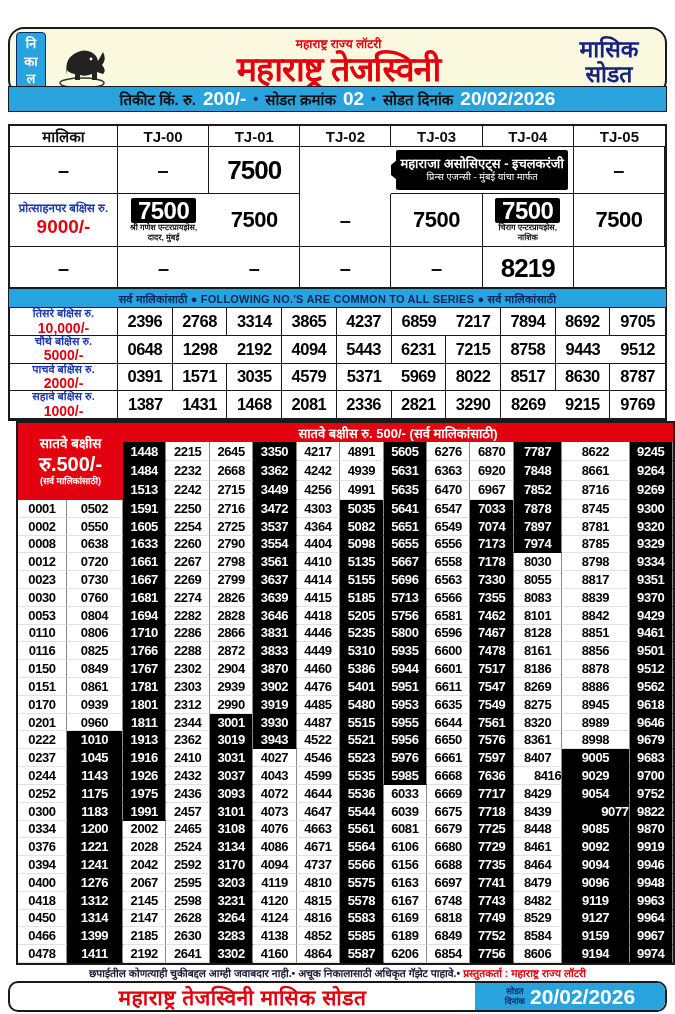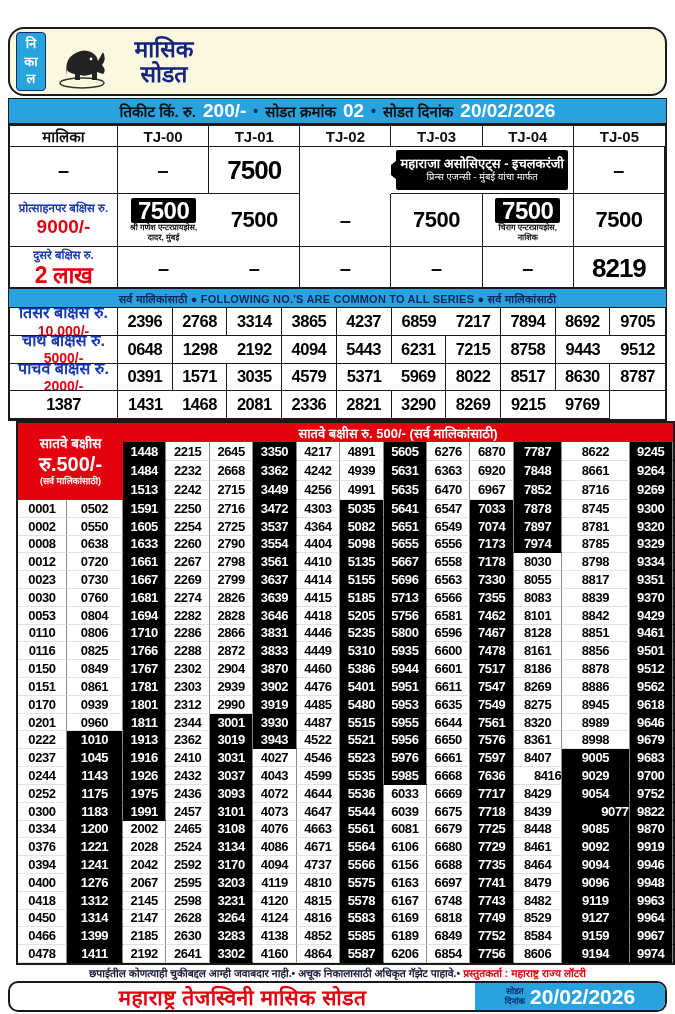--- a/index.html
+++ b/index.html
@@ -13,21 +13,21 @@
   .nikal { width:30px; height:59px; background:#29a3dd; border:1px solid #0d2b6b; border-radius:4px;
     color:#fff; font-weight:bold; font-size:13px; display:flex; flex-direction:column;
     align-items:center; justify-content:center; line-height:1.35; margin-left:2px; }
   .logo { width:56px; height:60px; margin:0 6px 0 8px; display:flex; align-items:center; justify-content:center; }
   .title-wrap { flex:1; text-align:center; line-height:1; }
   .org-line { color:#e3000f; font-weight:bold; font-size:12px; margin-bottom:2px; }
   .main-title { color:#e3000f; font-weight:bold; font-size:34px; letter-spacing:-1px; }
   .scheme { width:96px; text-align:center; color:#15247e; font-weight:bold; font-size:23px; line-height:1.08; }
 
   
-  .info-bar { position:absolute; left:8px; top:98px; width:659px; height:26px; background:#29a3dd;
+  .info-bar { position:absolute; left:8px; top:86px; width:659px; height:26px; background:#29a3dd;
     border:1px solid #1a1a1a; display:flex; align-items:center; justify-content:center; gap:7px;
     font-weight:bold; white-space:nowrap; }
   .info-bar .lbl { color:#101010; font-size:15px; }
   .info-bar .val { color:#fff; font-size:19px; letter-spacing:0; }
   .info-bar .dot { color:#0d2b6b; font-size:14px; }
 
   
   .series-table { position:absolute; left:8px; top:124px; width:659px; height:165px;
     display:grid; grid-template-columns:108px repeat(6,1fr); grid-template-rows:21px 47px 53px 44px;
     border:2px solid #1a1a1a; background:#fff; }
@@ -58,21 +58,21 @@
   .common-bar { position:absolute; left:8px; top:289px; width:659px; height:19px; background:#29a3dd;
     border:1px solid #1a1a1a; border-top:none; display:flex; align-items:center; justify-content:center;
     color:#07275e; font-weight:bold; font-size:11px; letter-spacing:0.2px; }
 
   
   .common-table { position:absolute; left:8px; top:308px; width:659px; height:113px;
     display:grid; grid-template-columns:108px repeat(10,1fr); grid-template-rows:repeat(4,1fr);
     border:2px solid #1a1a1a; border-top:none; background:#fff; }
   .common-table .cell:nth-child(11n) { border-right:none; }
   .cnum { font-weight:bold; font-size:16.5px; color:#000; letter-spacing:-0.5px; }
-  .clabel .l1 { font-size:16px; }
+  .clabel .l1 { font-size:11px; }
   .clabel .l2 { font-size:14px; }
 
   
   .seventh { position:absolute; left:16px; top:421px; width:659px; height:544px;
     display:grid; grid-template-columns:49px 56px repeat(12,1fr);
     grid-template-rows:19px repeat(3,19.3px) repeat(26,1fr);
     border:2px solid #1a1a1a; background:#fff; }
   .red-bar { grid-column:3/15; grid-row:1; background:#e3000f; color:#fff; font-weight:bold; font-size:13px;
     display:flex; align-items:center; justify-content:center; }
   .red-label { grid-column:1/3; grid-row:1/5; background:#e3000f; color:#fff; text-align:center;
@@ -108,20 +108,24 @@
       <span>का</span>
       <span>ल</span>
     </div>
     <div class="logo">
       <svg width="54" height="58" viewBox="0 0 54 58" aria-hidden="true">
         <ellipse cx="27" cy="50" rx="22" ry="5" fill="none" stroke="#333" stroke-width="1.5"></ellipse>
         <path d="M12 42 q-3 -15 7 -21 q9 -6 17 -2 q6 3 7 9 l5 -9 q4 7 -1 13 q5 6 1 9 l-6 -2 v8 h-5 v-6 q-7 3 -12 1 v5 h-5 v-6 q-6 -1 -8 -4 z" fill="#222"></path>
         <circle cx="36" cy="26" r="1.4" fill="#fff"></circle>
       </svg>
     </div>
+    <div class="title-wrap">
+      <div class="org-line">महाराष्ट्र राज्य लॉटरी</div>
+      <div class="main-title">महाराष्ट्र तेजस्विनी</div>
+    </div>
     <div class="scheme">
       <div>मासिक</div>
       <div>सोडत</div>
     </div>
   </div>
 
   <div class="info-bar">
     <span class="lbl">तिकीट किं. रु.</span>
     <span class="val">200/-</span>
     <span class="dot">•</span>
@@ -173,24 +177,20 @@
     </div>
     <div class="cell inc-cell">
       <span class="inc-val inc-black">7500</span>
       <span class="seller">चिराग एन्टरप्रायझेस,</span>
       <span class="seller">नाशिक</span>
     </div>
     <div class="cell inc-cell">
       <span class="inc-val">7500</span>
     </div>
 
-    <div class="cell plabel">
-      <span class="l1">दुसरे बक्षिस रु.</span>
-      <span class="l2 amt-big">2 लाख</span>
-    </div>
     <div class="cell dash">–</div>
     <div class="cell dash">–</div>
     <div class="cell dash">–</div>
     <div class="cell dash">–</div>
     <div class="cell dash">–</div>
     <div class="cell win-num">8219</div>
   </div>
 
   <div class="common-bar">सर्व मालिकांसाठी  ●  FOLLOWING NO.'S ARE COMMON TO ALL SERIES  ●  सर्व मालिकांसाठी</div>
 
@@ -230,20 +230,24 @@
       <div class="cell cnum">0391</div>
       <div class="cell cnum">1571</div>
       <div class="cell cnum">3035</div>
       <div class="cell cnum">4579</div>
       <div class="cell cnum">5371</div>
       <div class="cell cnum">5969</div>
       <div class="cell cnum">8022</div>
       <div class="cell cnum">8517</div>
       <div class="cell cnum">8630</div>
       <div class="cell cnum">8787</div>
+      <div class="cell plabel clabel">
+        <div class="l1">सहावे बक्षिस रु.</div>
+        <div class="l2">1000/-</div>
+      </div>
       <div class="cell cnum">1387</div>
       <div class="cell cnum">1431</div>
       <div class="cell cnum">1468</div>
       <div class="cell cnum">2081</div>
       <div class="cell cnum">2336</div>
       <div class="cell cnum">2821</div>
       <div class="cell cnum">3290</div>
       <div class="cell cnum">8269</div>
       <div class="cell cnum">9215</div>
       <div class="cell cnum">9769</div>

